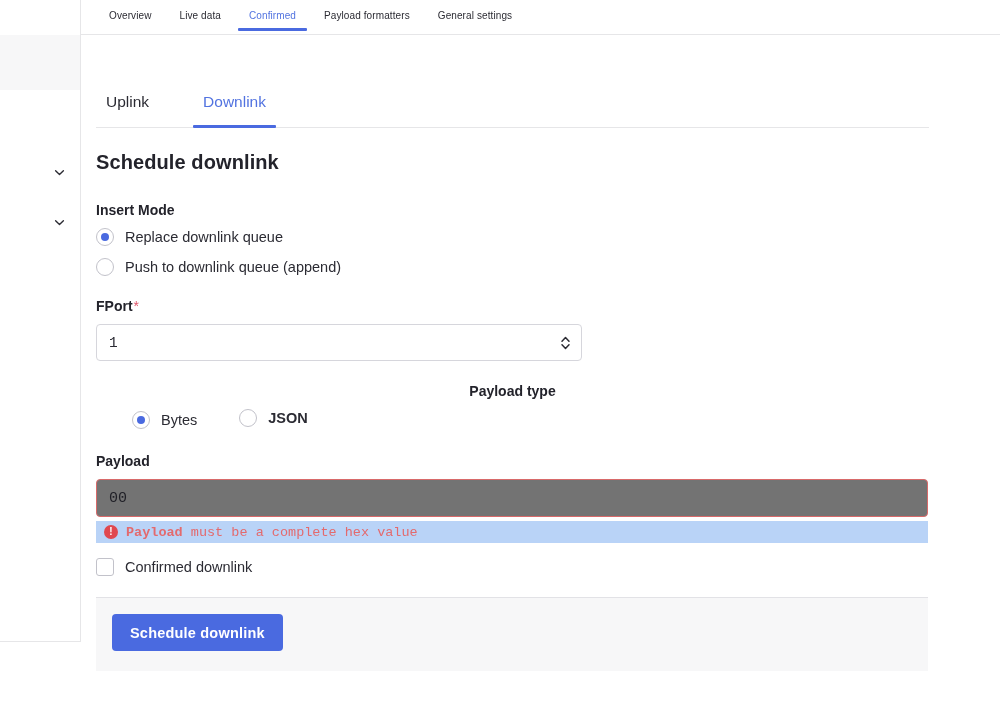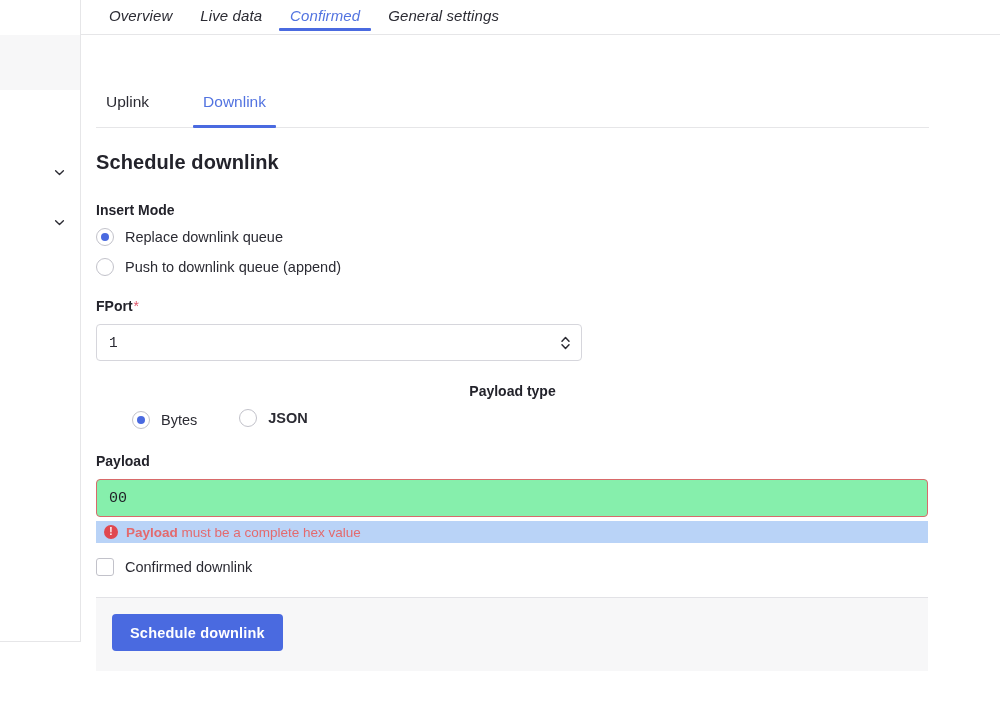--- a/index.html
+++ b/index.html
@@ -46,26 +46,25 @@
   .topnav-inner {
     display: flex; align-items: flex-start;
     padding-left: 14px;
     height: 35px;
   }
   .topnav-tab {
     position: relative;
     height: 31px;
     display: flex; align-items: center;
     padding: 0 14px;
-    font-size: 15px;
+    font-size: 10px;
     color: #2b2b33;
     white-space: nowrap;
     cursor: pointer;
     letter-spacing: .1px;
-    font-style: italic;
   }
   .topnav-tab.active { color: #5273e0; }
   .topnav-tab.active::after {
     content: "";
     position: absolute;
     left: 3px; right: 3px; bottom: 0;
     height: 3px;
     background: #4a6ae0;
     border-radius: 1px;
   }
@@ -192,21 +191,21 @@
     display: flex; flex-direction: column;
     align-items: center; justify-content: center;
     cursor: pointer;
   }
 
   
   .payload-input {
     width: 832px; height: 38px;
     border: 1px solid #d86a6a;
     border-radius: 4px;
-    background: #86efac;
+    background: #737373;
     font-family: "Liberation Mono", monospace;
     font-size: 15px;
     color: #1f1f26;
     padding: 0 12px;
     outline: none;
     display: block;
   }
   .error-row {
     width: 832px;
     margin-top: 4px;
@@ -225,20 +224,21 @@
     line-height: 14px;
     text-align: center;
     flex: 0 0 auto;
     margin-left: 8px;
   }
   .error-text {
     margin-left: 8px;
     font-size: 13.5px;
     color: #e36a6e;
     white-space: nowrap;
+    font-family: Liberation Mono, monospace;
   }
   .error-text b { font-weight: bold; }
 
   
   .footer-panel {
     width: 832px;
     margin: 0 0 0 15px;
     background: #f7f7f8;
     border-top: 1px solid #e2e2e6;
     padding: 16px 0 20px 16px;
@@ -281,20 +281,21 @@
         </svg>
       </span>
     </div>
   </div>
 
   <div class="topnav">
     <div class="topnav-inner">
       <div class="topnav-tab">Overview</div>
       <div class="topnav-tab">Live data</div>
       <div class="topnav-tab active">Confirmed</div>
+      <div class="topnav-tab">Payload formatters</div>
       <div class="topnav-tab">General settings</div>
     </div>
   </div>
 
   <div class="content">
 
     <div class="subnav">
       <div class="subnav-tab">Uplink</div>
       <div class="subnav-tab active">Downlink</div>
     </div>

